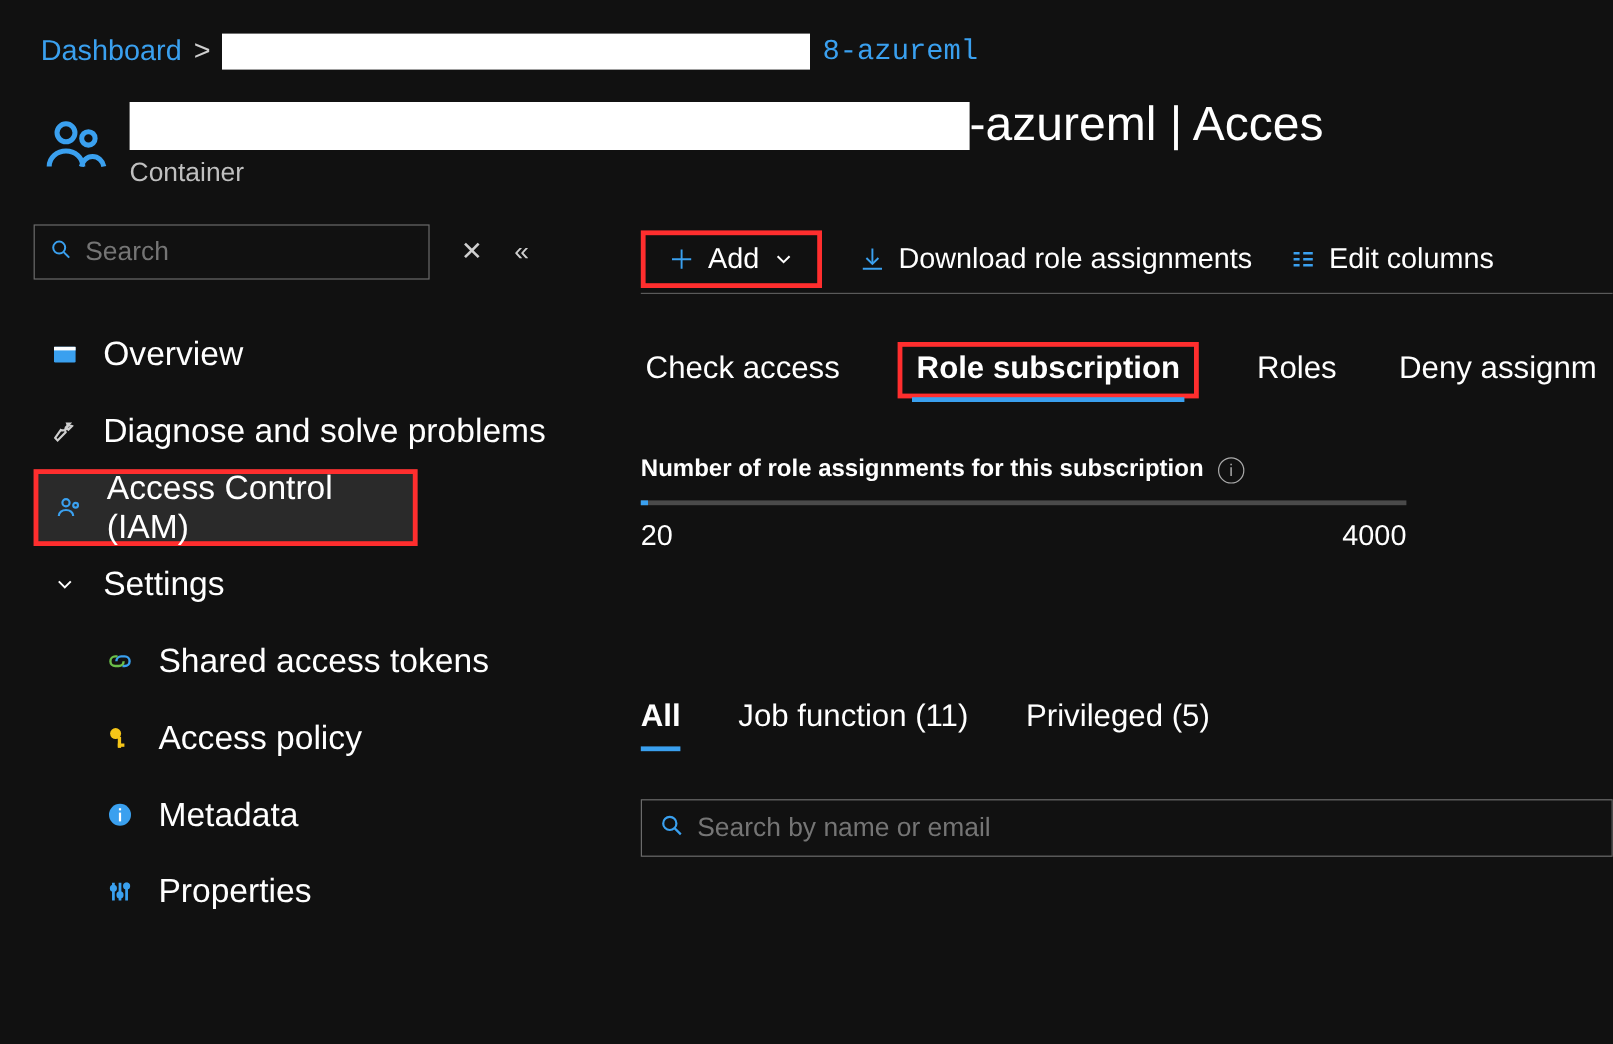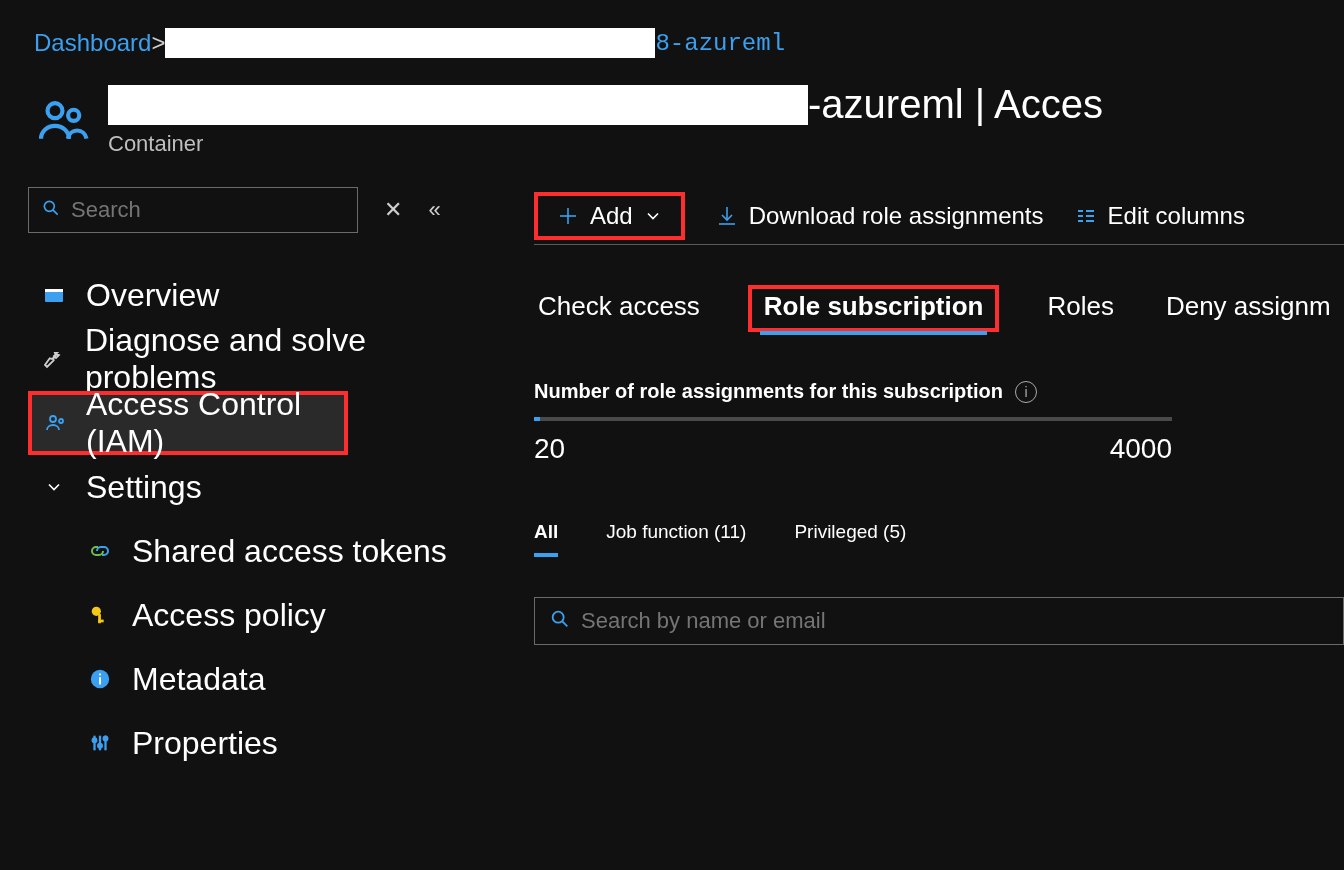--- a/index.html
+++ b/index.html
@@ -9,20 +9,21 @@
     font-family: "Segoe UI", Arial, sans-serif;
     width: 1344px;
     height: 870px;
     overflow: hidden;
   }
 
   
   .breadcrumb {
     display: flex;
     align-items: center;
+    gap: 10px;
     padding: 28px 34px 0 34px;
     font-size: 24px;
   }
   .breadcrumb .link { color: #3aa0ef; }
   .breadcrumb .sep { color: #cfcfcf; }
   .breadcrumb .redact {
     background: #ffffff;
     height: 30px;
     width: 490px;
     display: inline-block;
@@ -82,21 +83,21 @@
   .icon-btn { color: #cfcfcf; cursor: pointer; font-size: 22px; }
 
   
   .nav { display: flex; flex-direction: column; }
   .nav-item {
     display: flex;
     align-items: center;
     gap: 18px;
     height: 64px;
     padding-left: 12px;
-    font-size: 32px;
+    font-size: 28px;
     color: #ffffff;
     cursor: pointer;
   }
   .nav-item.child { padding-left: 58px; }
   .nav-item .icon { width: 28px; height: 28px; display:flex; align-items:center; justify-content:center; }
   .nav-item.active { background: #2a2a2a; }
   .highlight-red { border: 4px solid #ff2e2e; }
 
   
   .toolbar {
@@ -136,28 +137,28 @@
   .stat-title-row { display:flex; align-items:center; gap:12px; }
   .stat-title { font-size: 20px; font-weight: 600; }
   .info-icon { width:22px; height:22px; border:1.5px solid #aaa; border-radius:50%; display:inline-flex; align-items:center; justify-content:center; font-size:14px; color:#aaa; }
   .progress {
     margin-top: 14px;
     height: 4px;
     background: #4a4a4a;
     position: relative;
   }
   .progress .fill { position:absolute; left:0; top:0; height:100%; width:1%; background:#3aa0ef; }
-  .stat-values { display:flex; justify-content:space-between; margin-top:12px; font-size:28px; }
+  .stat-values { display:flex; justify-content:space-between; margin-top:12px; font-size:24px; }
 
   
   .subtabs {
     display: flex;
     gap: 48px;
-    margin-top: 56px;
-    font-size: 19px;
+    margin-top: 120px;
+    font-size: 26px;
   }
   .subtab { cursor: pointer; padding-bottom: 10px; color:#ffffff; white-space:nowrap; }
   .subtab.active { border-bottom: 4px solid #3aa0ef; }
 
   
   .search-email {
     margin-top: 40px;
     display:flex;
     align-items:center;
     gap:10px;

